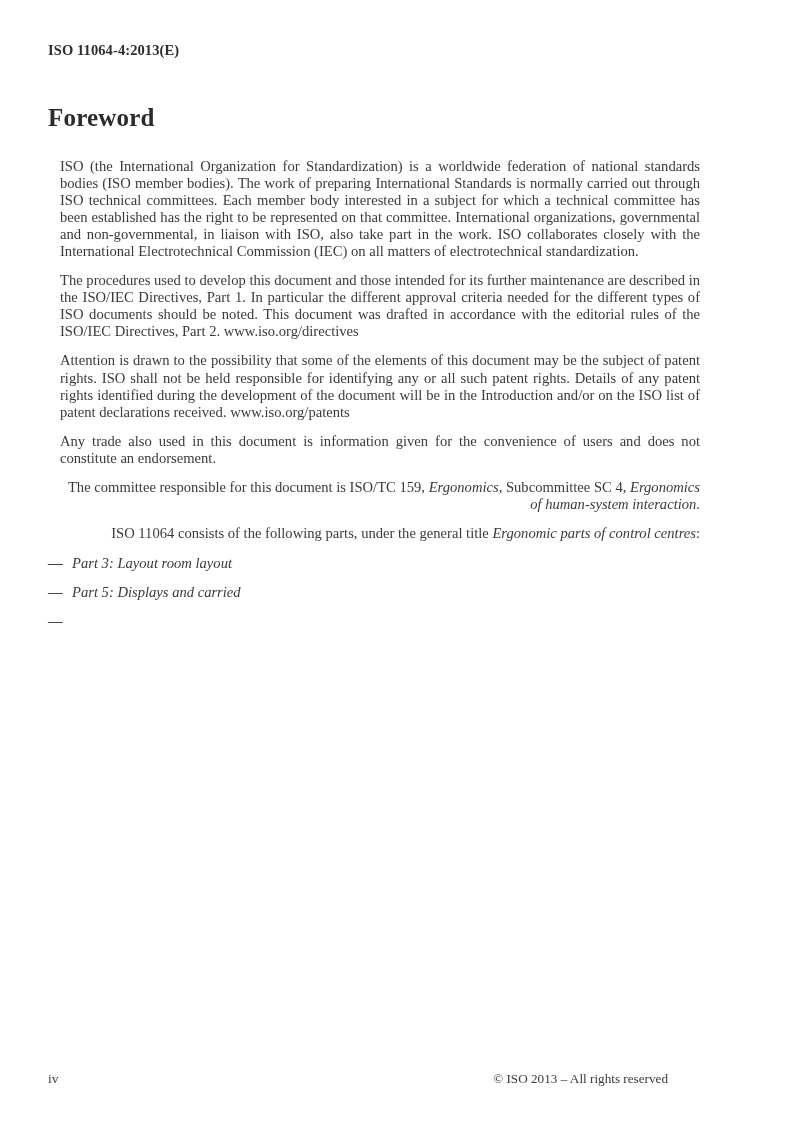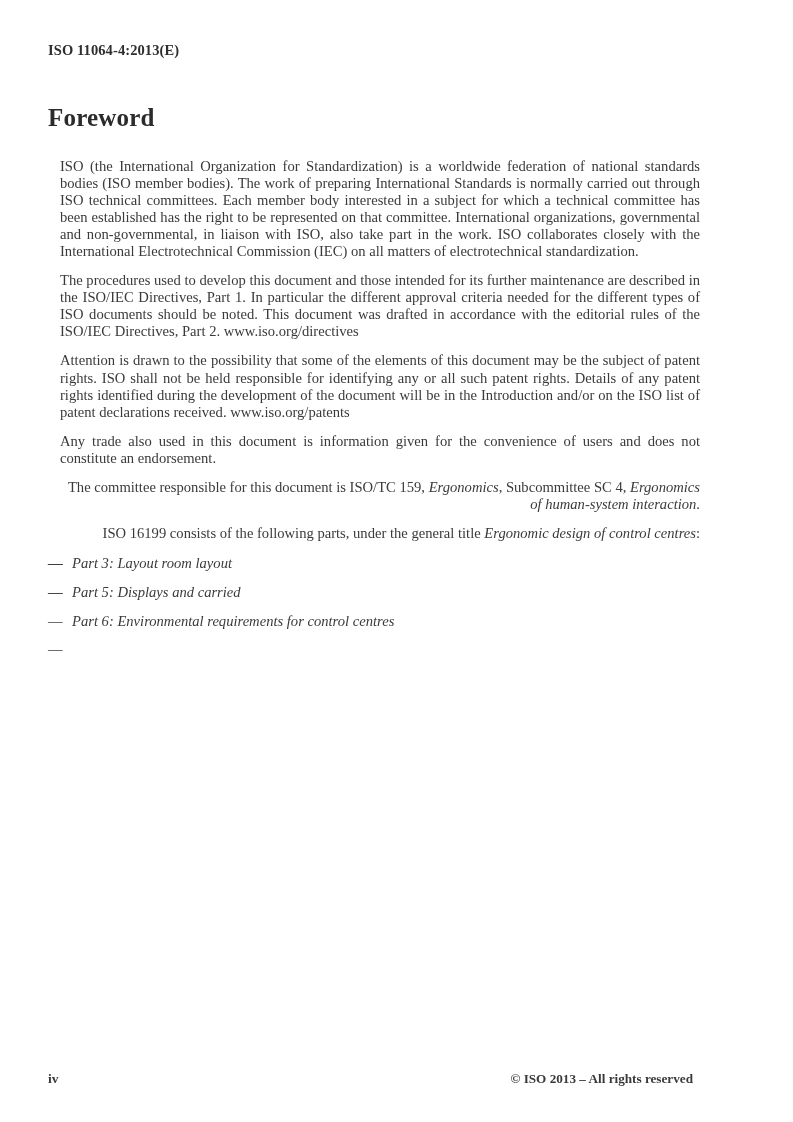--- a/index.html
+++ b/index.html
@@ -69,24 +69,23 @@
     position: absolute;
     left: 0;
     top: 0;
     font-style: normal;
     color: #3a3a3a;
   }
   em.it { font-style: italic; }
   .footer {
     position: absolute;
     left: 48px;
-    right: 32px;
+    right: 57px;
     top: 1071px;
     height: 20px;
-    font-weight: bold;
   }
   .footer .pageno {
     position: absolute;
     left: 0;
     top: 0;
     font-size: 13.5px;
     color: #3a3a3a;
   }
   .footer .copyright {
     position: absolute;
@@ -113,29 +112,29 @@
 
     <p class="body-par">The procedures used to develop this document and those intended for its further maintenance are described in the ISO/IEC Directives, Part 1. In particular the different approval criteria needed for the different types of ISO documents should be noted. This document was drafted in accordance with the editorial rules of the ISO/IEC Directives, Part 2. www.iso.org/directives</p>
 
     <p class="body-par">Attention is drawn to the possibility that some of the elements of this document may be the subject of patent rights. ISO shall not be held responsible for identifying any or all such patent rights. Details of any patent rights identified during the development of the document will be in the Introduction and/or on the ISO list of patent declarations received. www.iso.org/patents</p>
 
     <p class="body-par">Any trade also used in this document is information given for the convenience of users and does not constitute an endorsement.</p>
 
     <p class="body-par tight"><span>The committee responsible for this document is ISO/TC 159, </span><em class="it">Ergonomics</em><span>, Subcommittee SC 4, </span><em class="it">Ergonomics of human-system interaction</em><span>.</span></p>
 
 
-    <p class="body-par tight"><span>ISO 16199 consists of the following parts, under the general title </span><em class="it">Ergonomic design of control centres</em><span>:</span></p>
+    <p class="body-par tight"><span>ISO 11064 consists of the following parts, under the general title </span><em class="it">Ergonomic parts of control centres</em><span>:</span></p>
 
     <ul class="parts-list">
       <li><span class="dash">—</span></li>
       <li><span class="dash">—</span></li>
       <li><span class="dash">—</span><span>Part 3: Layout room layout</span></li>
       <li><span class="dash">—</span></li>
       <li><span class="dash">—</span><span>Part 5: Displays and carried</span></li>
-      <li><span class="dash">—</span><span>Part 6: Environmental requirements for control centres</span></li>
+      <li><span class="dash">—</span></li>
       <li><span class="dash">—</span></li>
     </ul>
 
   </div>
 
   <div class="footer">
     <span class="pageno">iv</span>
     <span class="copyright">© ISO 2013 – All rights reserved</span>
   </div>
 

